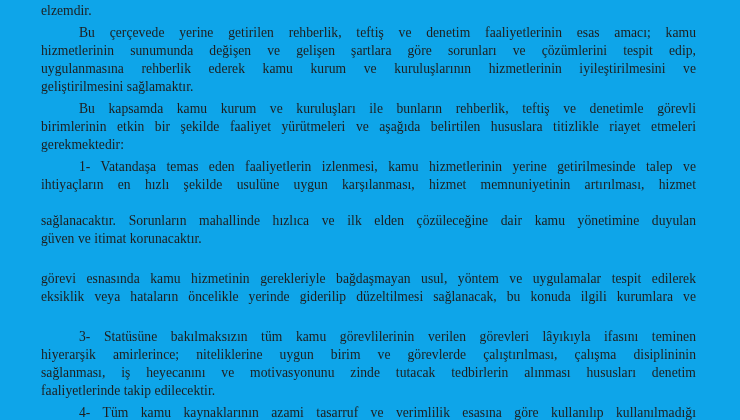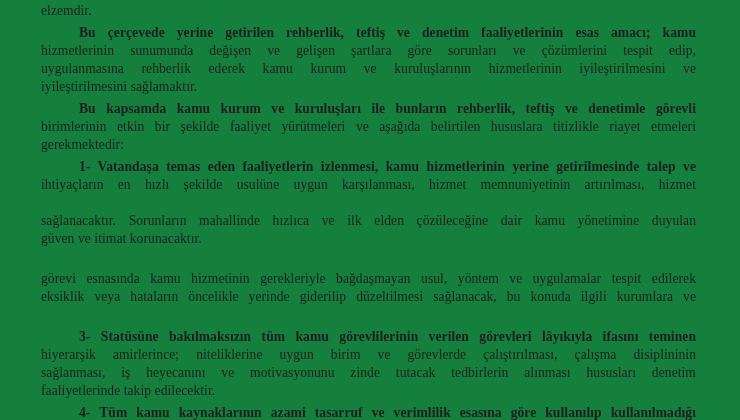--- a/index.html
+++ b/index.html
@@ -1,36 +1,36 @@
 <!DOCTYPE html>
 <html><head>
 <meta charset="utf-8">
 <style>
   html, body { margin:0; padding:0; }
   body { width:740px; height:420px; background:#ffffff; overflow:hidden; position:relative; }
-  .page { position:absolute; left:0; top:0; width:740px; height:420px; background:#15803d; }
+  .page { position:absolute; left:0; top:0; width:740px; height:420px; background:#0ea5e9; }
   .line {
     position:absolute; left:41px; width:655px;
     font-family:"Liberation Serif","DejaVu Serif",serif;
     font-size:13.6px; line-height:16px; color:#1e1e1e;
     white-space:nowrap; letter-spacing:0.05px;
   }
   .j { text-align:justify; text-align-last:justify; white-space:normal; height:16px; overflow:hidden; }
-  .ind { left:79px; width:617px;font-weight:bold; }
+  .ind { left:79px; width:617px; }
 </style>
 </head>
 <body>
 
 <div class="page">
   <div class="line" style="top:3px">elzemdir.</div>
 
   <div class="line j ind" style="top:25px">Bu çerçevede yerine getirilen rehberlik, teftiş ve denetim faaliyetlerinin esas amacı; kamu</div>
   <div class="line j" style="top:43px">hizmetlerinin sunumunda değişen ve gelişen şartlara göre sorunları ve çözümlerini tespit edip,</div>
   <div class="line j" style="top:61px">uygulanmasına rehberlik ederek kamu kurum ve kuruluşlarının hizmetlerinin iyileştirilmesini ve</div>
-  <div class="line" style="top:79px">iyileştirilmesini sağlamaktır.</div>
+  <div class="line" style="top:79px">geliştirilmesini sağlamaktır.</div>
 
   <div class="line j ind" style="top:101px">Bu kapsamda kamu kurum ve kuruluşları ile bunların rehberlik, teftiş ve denetimle görevli</div>
   <div class="line j" style="top:119px">birimlerinin etkin bir şekilde faaliyet yürütmeleri ve aşağıda belirtilen hususlara titizlikle riayet etmeleri</div>
   <div class="line" style="top:137px">gerekmektedir:</div>
 
   <div class="line j ind" style="top:159px">1- Vatandaşa temas eden faaliyetlerin izlenmesi, kamu hizmetlerinin yerine getirilmesinde talep ve</div>
   <div class="line j" style="top:177px">ihtiyaçların en hızlı şekilde usulüne uygun karşılanması, hizmet memnuniyetinin artırılması, hizmet</div>
   <div class="line j" style="top:213px">sağlanacaktır. Sorunların mahallinde hızlıca ve ilk elden çözüleceğine dair kamu yönetimine duyulan</div>
   <div class="line" style="top:231px">güven ve itimat korunacaktır.</div>
 

